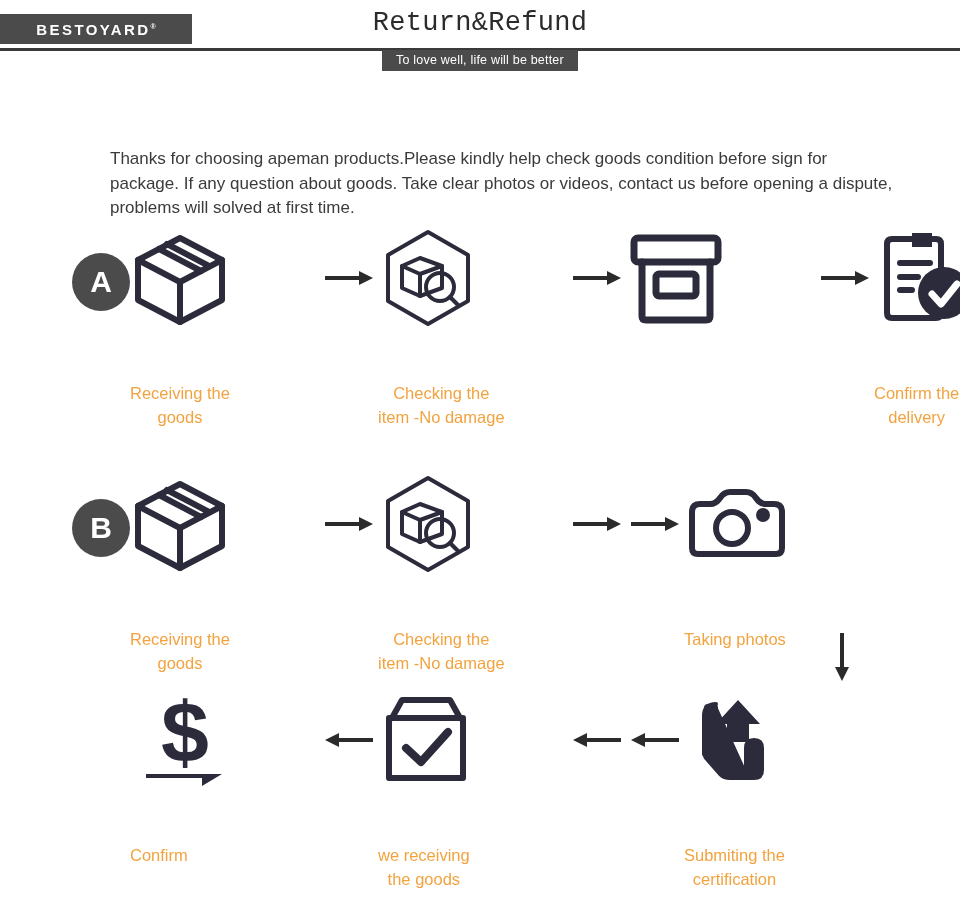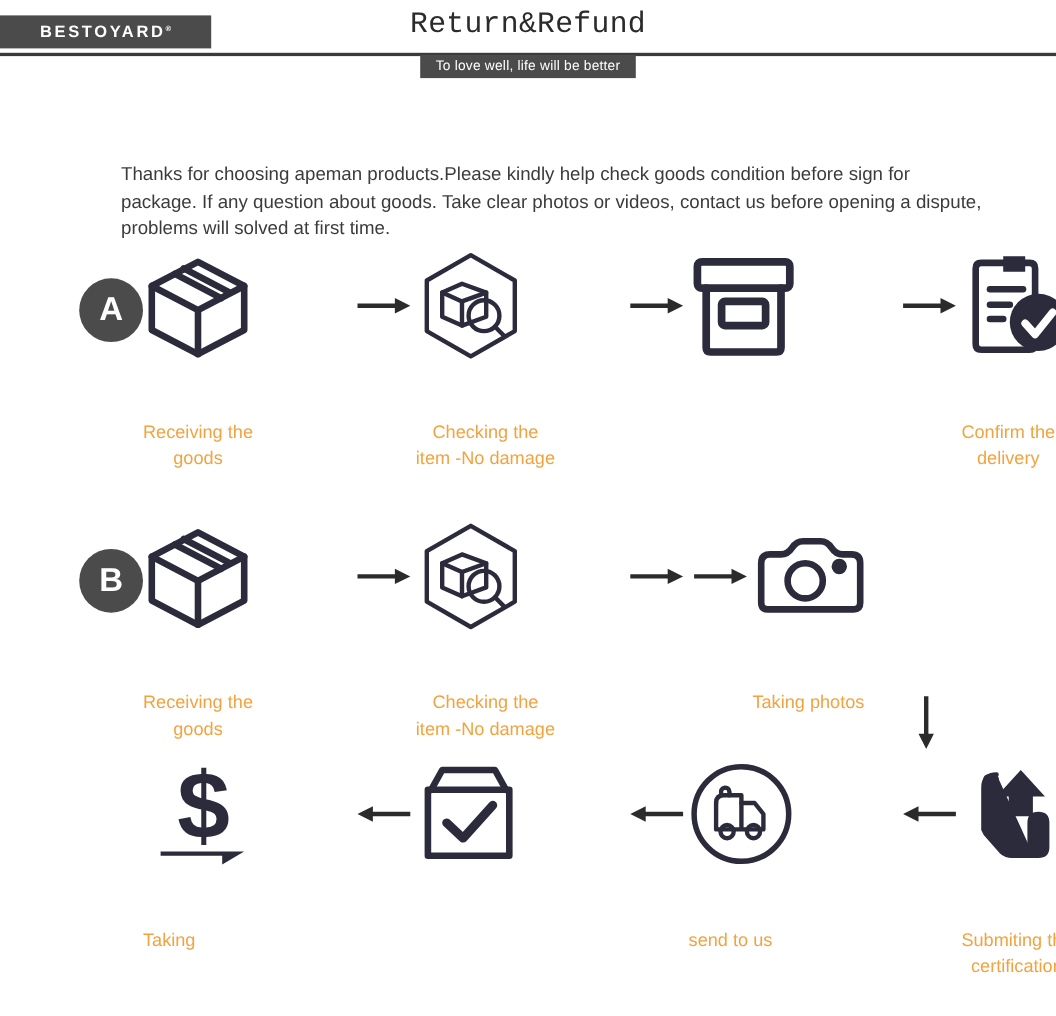--- a/index.html
+++ b/index.html
@@ -338,64 +338,51 @@
 <div class="row" id="row-c">
   <div class="spacer-58" style="width:130px"></div>
 
   <div class="step">
     <div class="step-icon">
       <svg width="110" height="104" viewBox="0 0 110 104">
         <text x="55" y="74" font-family="Liberation Sans, sans-serif" font-size="86" font-weight="bold" fill="#2b2b3c" text-anchor="middle">$</text>
         <path d="M16 86 L92 86 L72 98 L72 90 L16 90 Z" fill="#2b2b3c"></path>
       </svg>
     </div>
-    <div class="step-label">Taking</div>
+    <div class="step-label">Confirm</div>
   </div>
 
   <div class="arrow">
     <svg width="52" height="18" viewBox="0 0 52 18">
       <line x1="14" y1="9" x2="50" y2="9" stroke="#2b2b2b" stroke-width="4"></line>
       <polygon points="16,2 2,9 16,16" fill="#2b2b2b"></polygon>
     </svg>
   </div>
 
   <div class="step">
     <div class="step-icon">
       <svg width="96" height="96" viewBox="0 0 96 96">
         <g fill="none" stroke="#2b2b3c" stroke-width="6" stroke-linejoin="round" stroke-linecap="round">
           <path d="M14 26 L24 8 L72 8 L82 26"></path>
           <path d="M11 26 L85 26 L85 86 L11 86 Z"></path>
           <polyline points="28,56 43,70 70,40" stroke-width="8"></polyline>
         </g>
       </svg>
     </div>
+    <div class="step-label">we receiving
+the goods</div>
   </div>
 
   <div class="arrow">
     <svg width="52" height="18" viewBox="0 0 52 18">
       <line x1="14" y1="9" x2="50" y2="9" stroke="#2b2b2b" stroke-width="4"></line>
       <polygon points="16,2 2,9 16,16" fill="#2b2b2b"></polygon>
     </svg>
   </div>
 
-  <div class="step">
-    <div class="step-icon">
-      <svg width="96" height="96" viewBox="0 0 96 96">
-        <circle cx="48" cy="48" r="43" fill="none" stroke="#2b2b3c" stroke-width="5"></circle>
-        <g fill="none" stroke="#2b2b3c" stroke-width="4" stroke-linejoin="round" stroke-linecap="round">
-          <path d="M25 38 L25 62 L68 62 L68 48 L60 38 L48 38 L48 62"></path>
-          <path d="M48 38 L48 31 L32 31 Q25 31 25 38"></path>
-          <path d="M30 31 Q28 25 33 24 Q38 24 37 31"></path>
-          <circle cx="35" cy="64" r="6"></circle>
-          <circle cx="59" cy="64" r="6"></circle>
-        </g>
-      </svg>
-    </div>
-    <div class="step-label">send  to us</div>
-  </div>
 
   <div class="arrow">
     <svg width="52" height="18" viewBox="0 0 52 18">
       <line x1="14" y1="9" x2="50" y2="9" stroke="#2b2b2b" stroke-width="4"></line>
       <polygon points="16,2 2,9 16,16" fill="#2b2b2b"></polygon>
     </svg>
   </div>
 
   <div class="step">
     <div class="step-icon">

